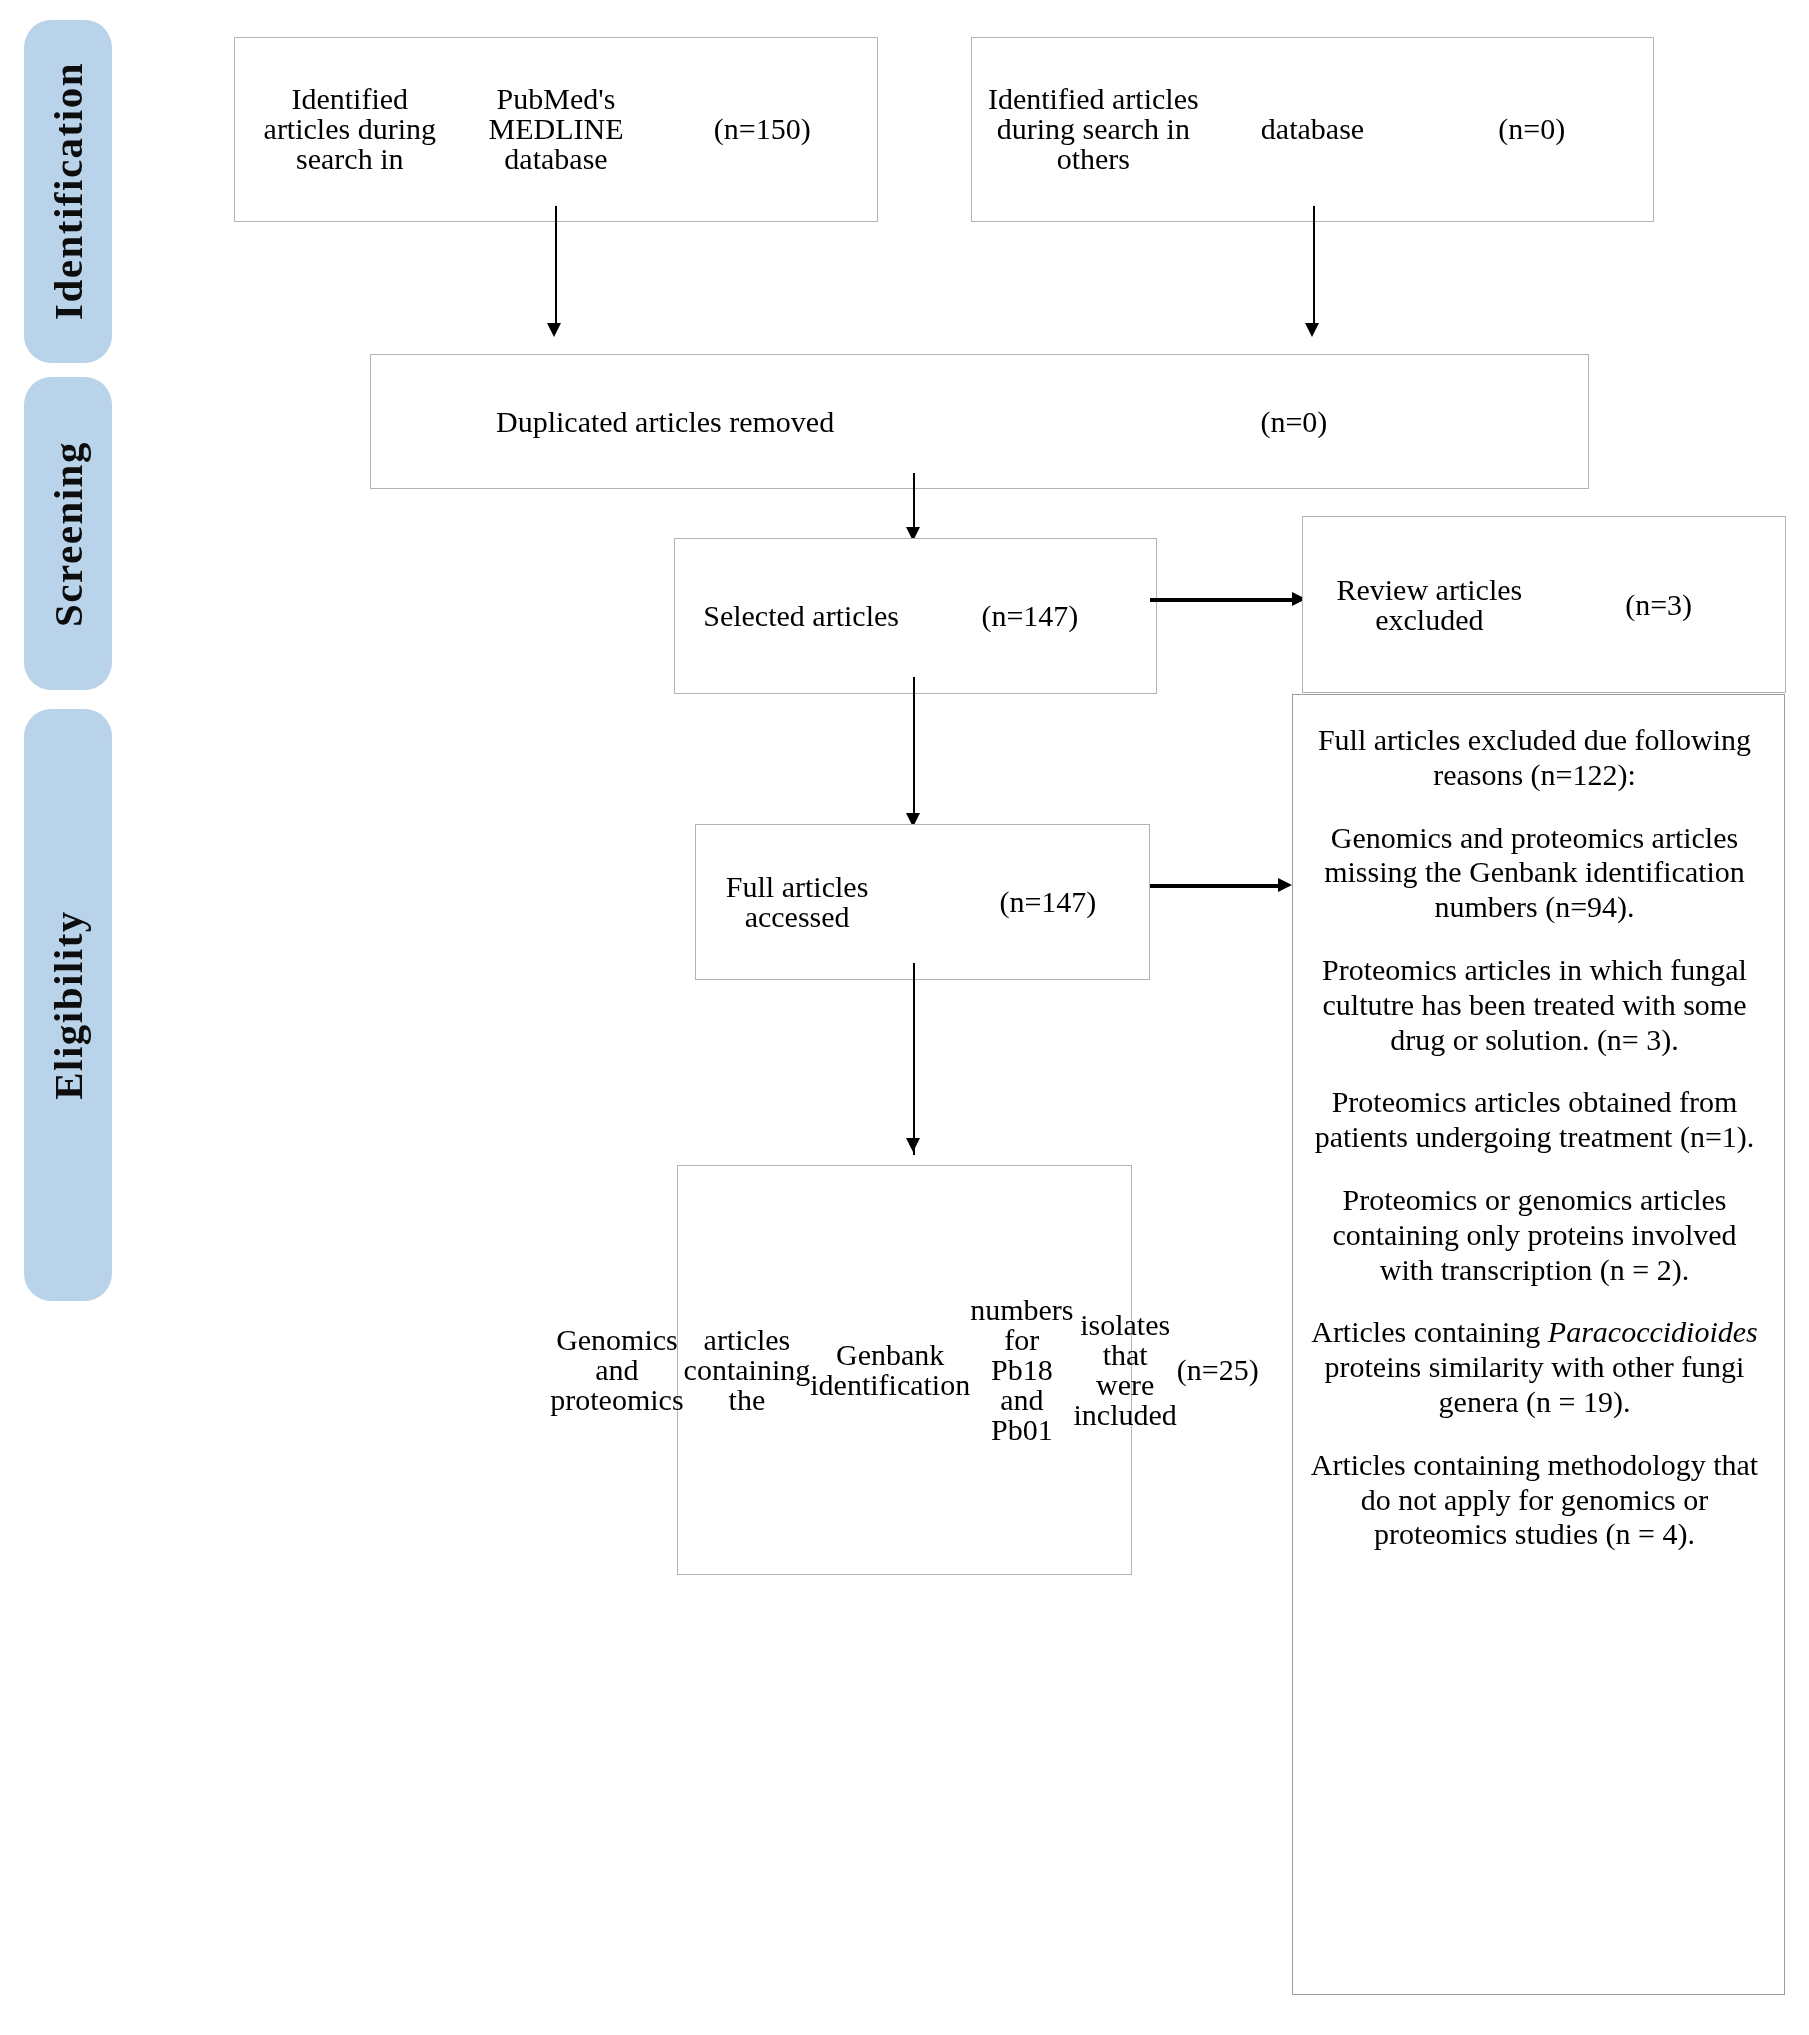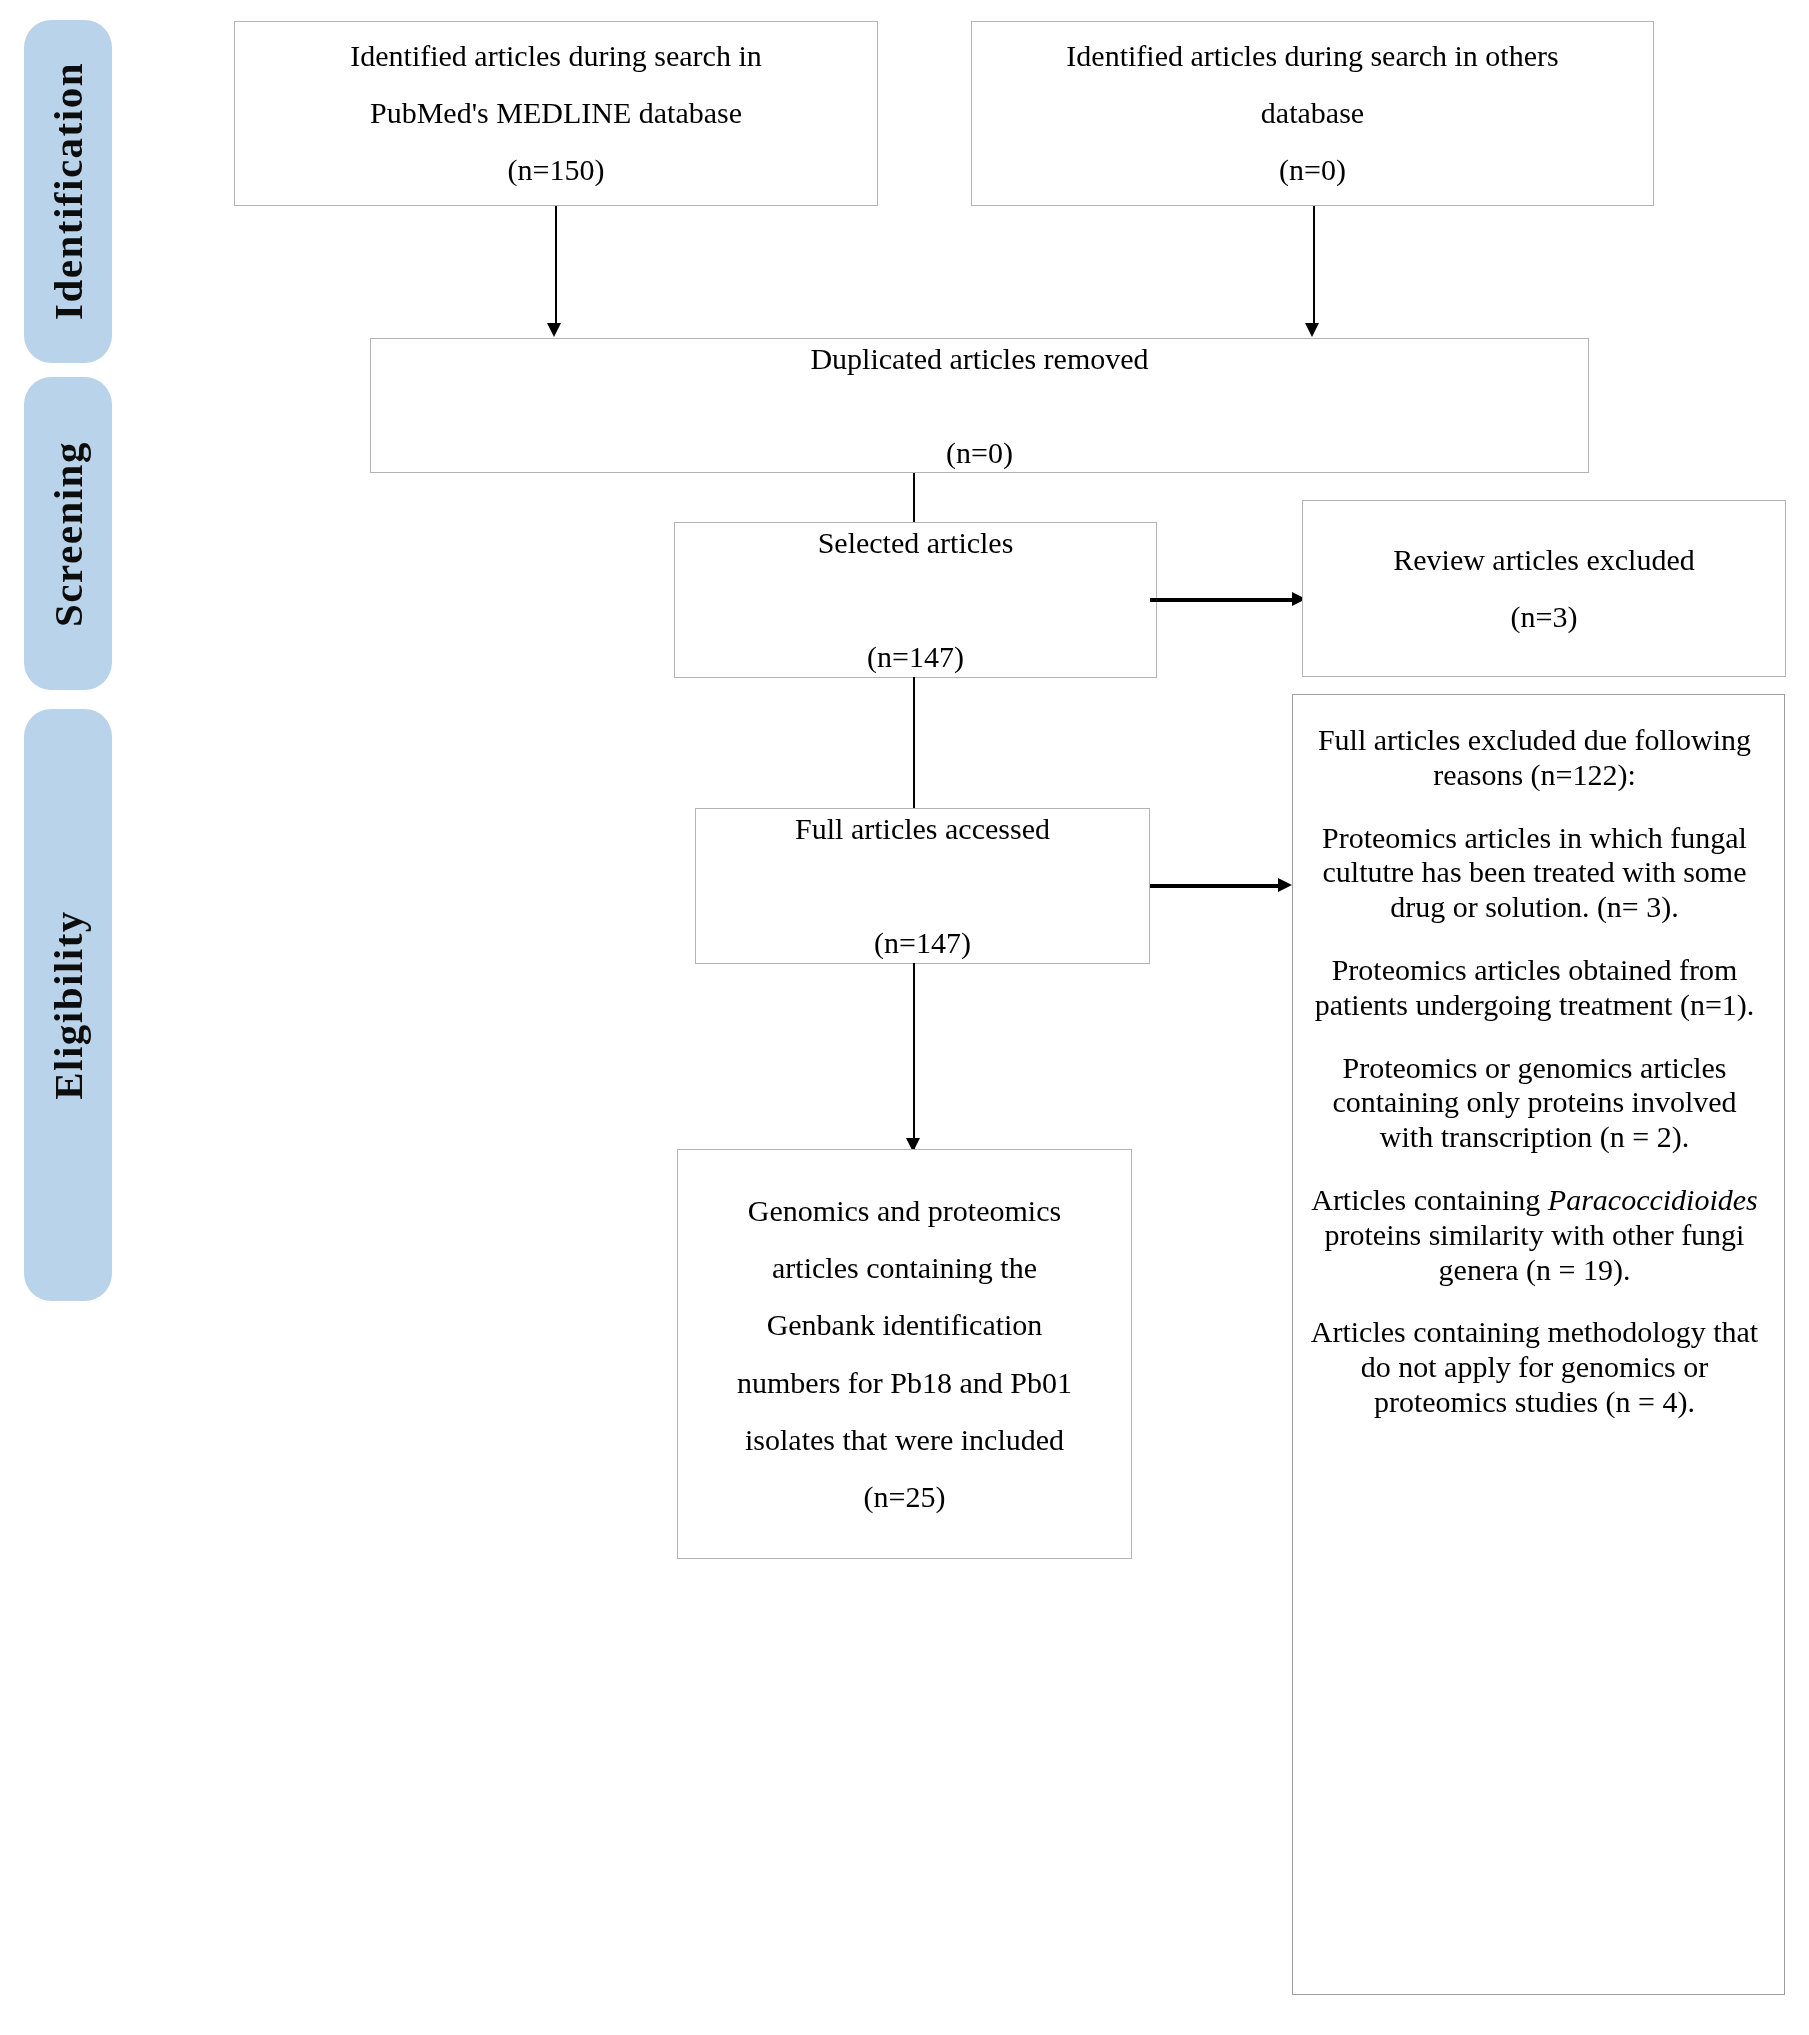--- a/index.html
+++ b/index.html
@@ -36,26 +36,27 @@
     font-family: "Liberation Serif", "DejaVu Serif", serif;
   }
 
   
   .flowbox {
     position: absolute;
     box-sizing: border-box;
     background: #ffffff;
     border: 1.5px solid #b3b3b3;
     display: flex;
-    flex-direction: column;
+    flex-direction: row;
     align-items: center;
     justify-content: center;
     text-align: center;
     color: #000000;
     padding: 4.9px 11.7px;
+    margin-top: 16px;
   }
   .flowbox .line {
     display: block;
     width: 100%;
     font-size: 30px;
     line-height: 1.0;
   }
   .flowbox .spacer {
     display: block;
     height: 27.4px;
@@ -185,20 +186,21 @@
     <span class="line">(n=147)</span>
   </div>
 
   <div class="hline hline-thick" style="left:1150px; top:884px; width:132px;"></div>
   <div class="arrow-right" style="left:1278px; top:878px;"></div>
 
   <div class="excl-box" style="left:1292px; top:694px; width:493px; height:1301px;">
 
     <span class="excl-para">Full articles excluded due following  reasons (n=122):</span>
 
+    <span class="excl-para">Genomics and proteomics articles missing the Genbank identification numbers (n=94).</span>
 
     <span class="excl-para">Proteomics articles in which fungal cultutre has been treated with some drug or solution. (n= 3).</span>
 
     <span class="excl-para">Proteomics articles obtained from patients undergoing treatment (n=1).</span>
 
     <span class="excl-para">Proteomics or genomics articles containing only proteins involved with transcription (n = 2).</span>
 
     <span class="excl-para"><span>Articles containing </span><i>Paracoccidioides</i><span> proteins similarity with other fungi genera (n = 19).</span></span>
 
     <span class="excl-para">Articles containing methodology  that do not apply for genomics or proteomics studies (n = 4).</span>

